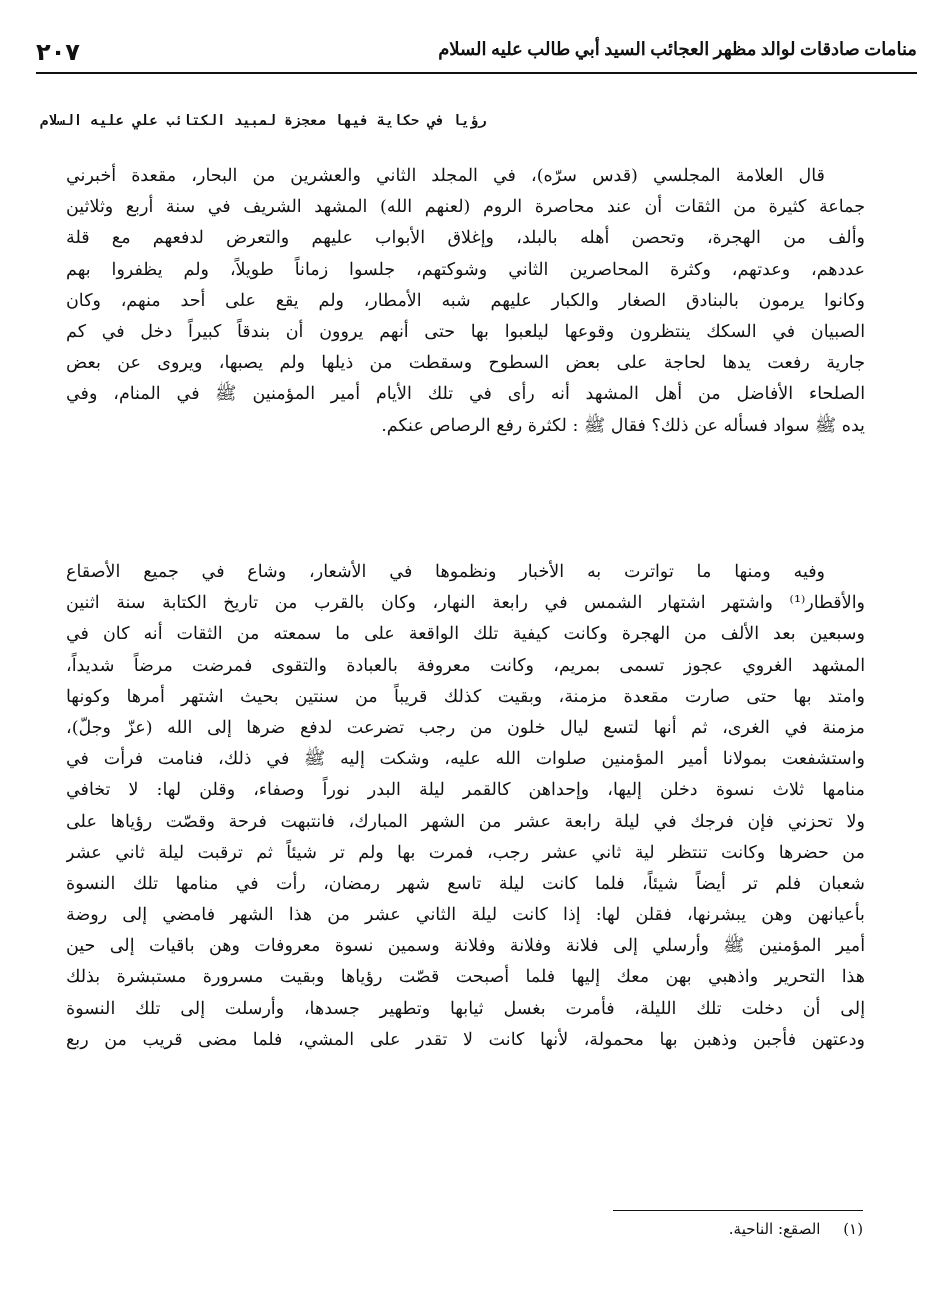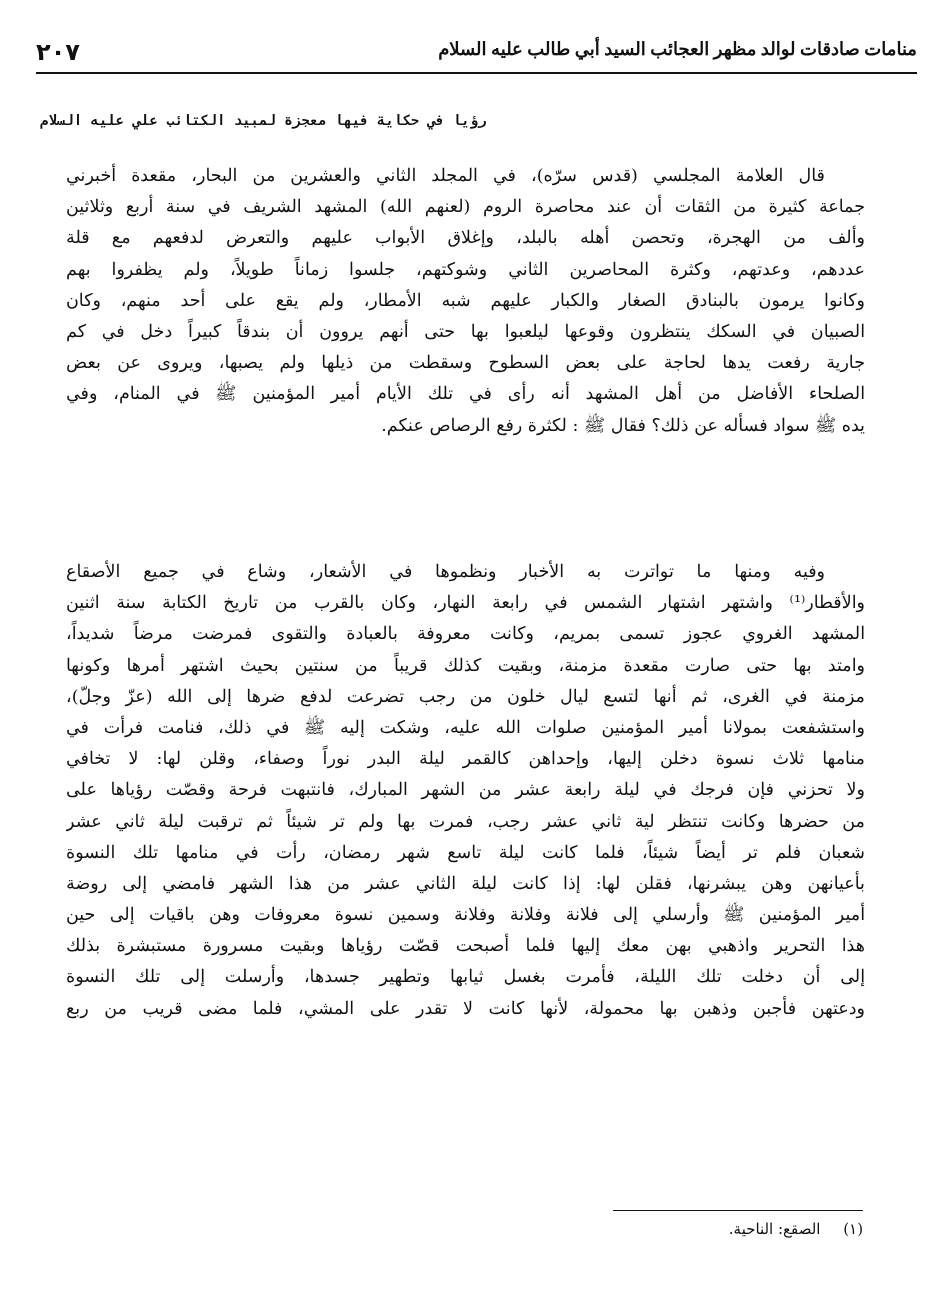--- a/index.html
+++ b/index.html
@@ -79,20 +79,21 @@
     <span class="line">الصبيان في السكك ينتظرون وقوعها ليلعبوا بها حتى أنهم يروون أن بندقاً كبيراً دخل في كم</span>
     <span class="line">جارية رفعت يدها لحاجة على بعض السطوح وسقطت من ذيلها ولم يصبها، ويروى عن بعض</span>
     <span class="line">الصلحاء الأفاضل من أهل المشهد أنه رأى في تلك الأيام أمير المؤمنين ﷺ في المنام، وفي</span>
     <span class="line last">يده ﷺ سواد فسأله عن ذلك؟ فقال ﷺ : لكثرة رفع الرصاص عنكم.</span>
   </div>
 
 
   <div class="body-text" style="top:556px;">
     <span class="line first">وفيه ومنها ما تواترت به الأخبار ونظموها في الأشعار، وشاع في جميع الأصقاع</span>
     <span class="line">والأقطار⁽¹⁾ واشتهر اشتهار الشمس في رابعة النهار، وكان بالقرب من تاريخ الكتابة سنة اثنين</span>
+    <span class="line">وسبعين بعد الألف من الهجرة وكانت كيفية تلك الواقعة على ما سمعته من الثقات أنه كان في</span>
     <span class="line">المشهد الغروي عجوز تسمى بمريم، وكانت معروفة بالعبادة والتقوى فمرضت مرضاً شديداً،</span>
     <span class="line">وامتد بها حتى صارت مقعدة مزمنة، وبقيت كذلك قريباً من سنتين بحيث اشتهر أمرها وكونها</span>
     <span class="line">مزمنة في الغرى، ثم أنها لتسع ليال خلون من رجب تضرعت لدفع ضرها إلى الله (عزّ وجلّ)،</span>
     <span class="line">واستشفعت بمولانا أمير المؤمنين صلوات الله عليه، وشكت إليه ﷺ في ذلك، فنامت فرأت في</span>
     <span class="line">منامها ثلاث نسوة دخلن إليها، وإحداهن كالقمر ليلة البدر نوراً وصفاء، وقلن لها: لا تخافي</span>
     <span class="line">ولا تحزني فإن فرجك في ليلة رابعة عشر من الشهر المبارك، فانتبهت فرحة وقصّت رؤياها على</span>
     <span class="line">من حضرها وكانت تنتظر لية ثاني عشر رجب، فمرت بها ولم تر شيئاً ثم ترقبت ليلة ثاني عشر</span>
     <span class="line">شعبان فلم تر أيضاً شيئاً، فلما كانت ليلة تاسع شهر رمضان، رأت في منامها تلك النسوة</span>
     <span class="line">بأعيانهن وهن يبشرنها، فقلن لها: إذا كانت ليلة الثاني عشر من هذا الشهر فامضي إلى روضة</span>
     <span class="line">أمير المؤمنين ﷺ وأرسلي إلى فلانة وفلانة وفلانة وسمين نسوة معروفات وهن باقيات إلى حين</span>

